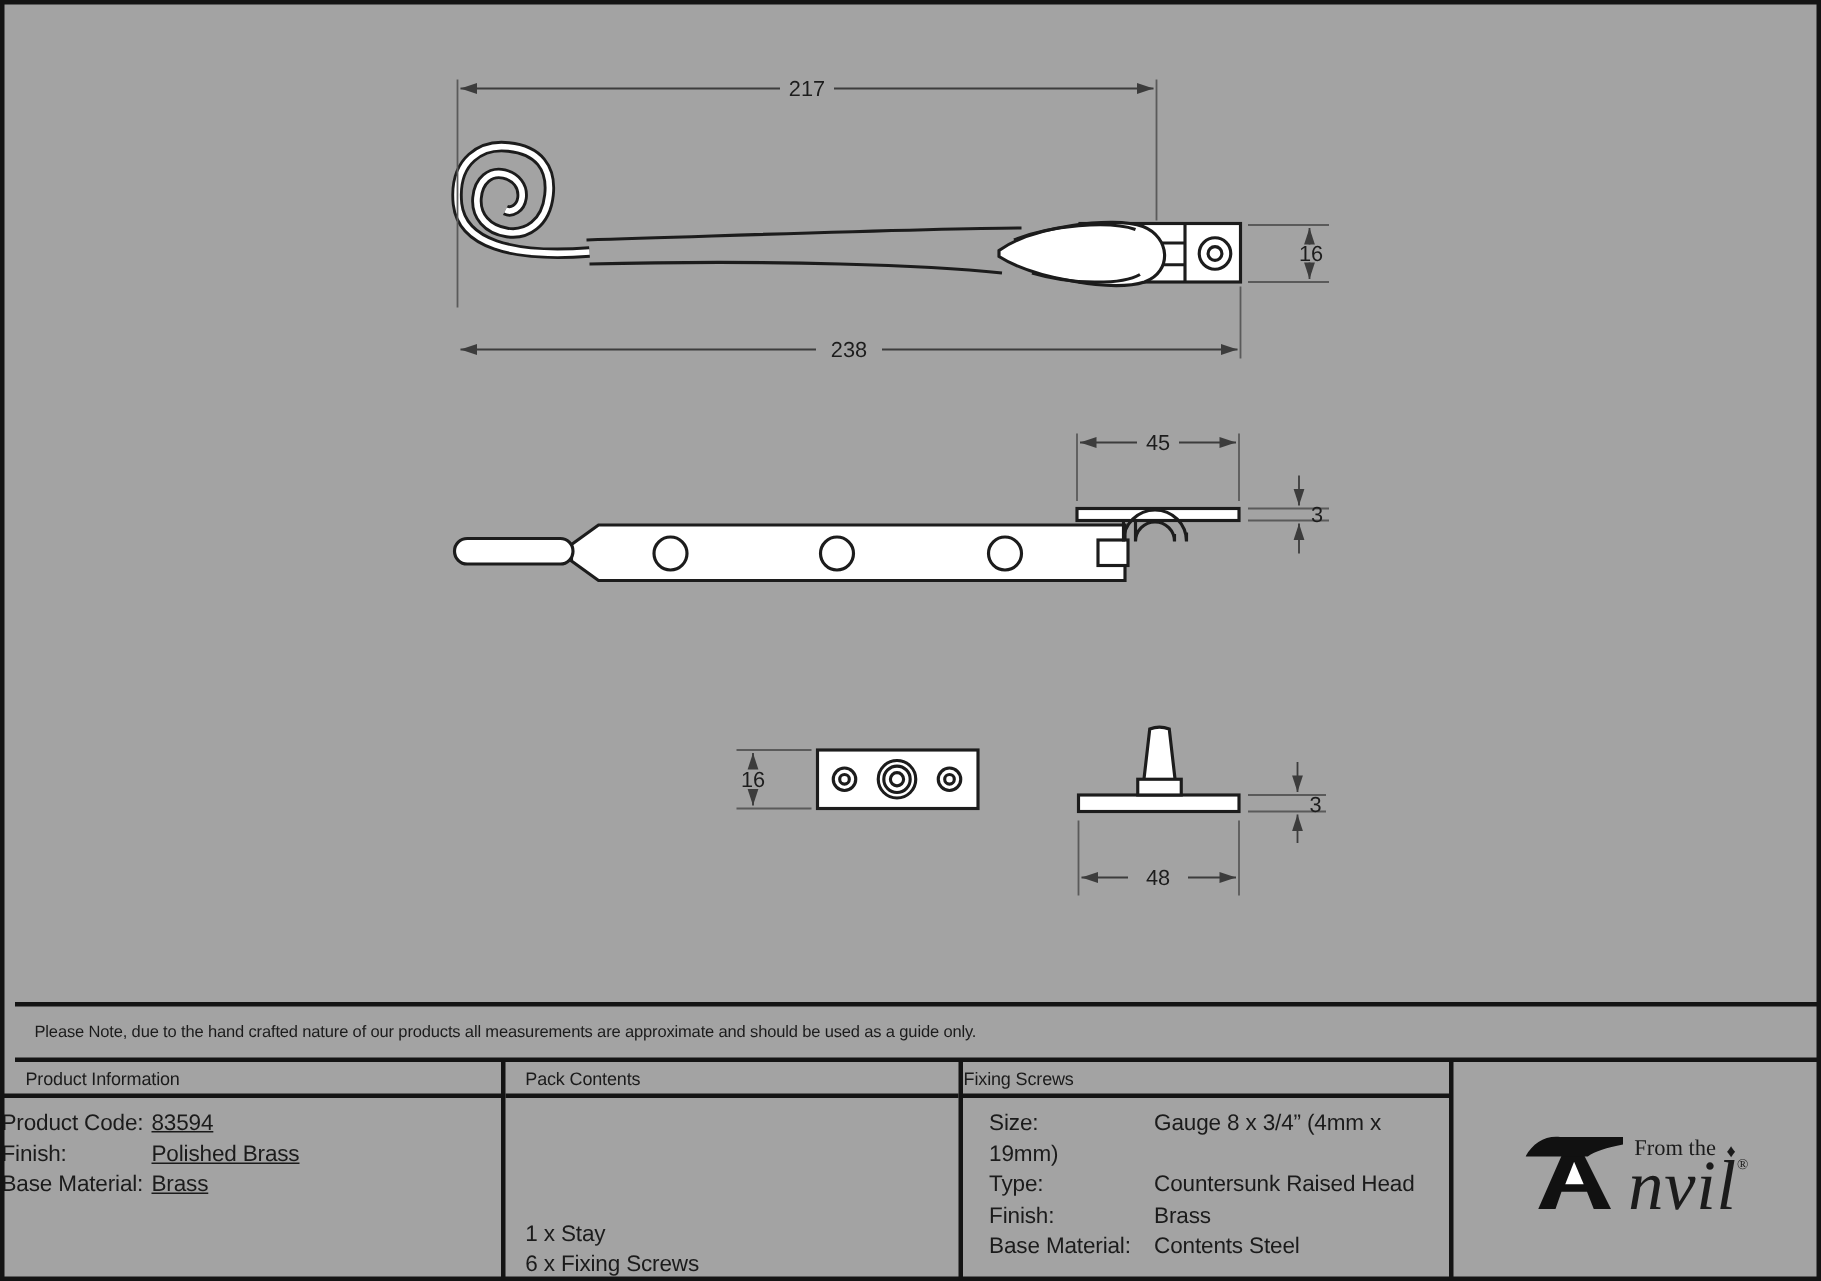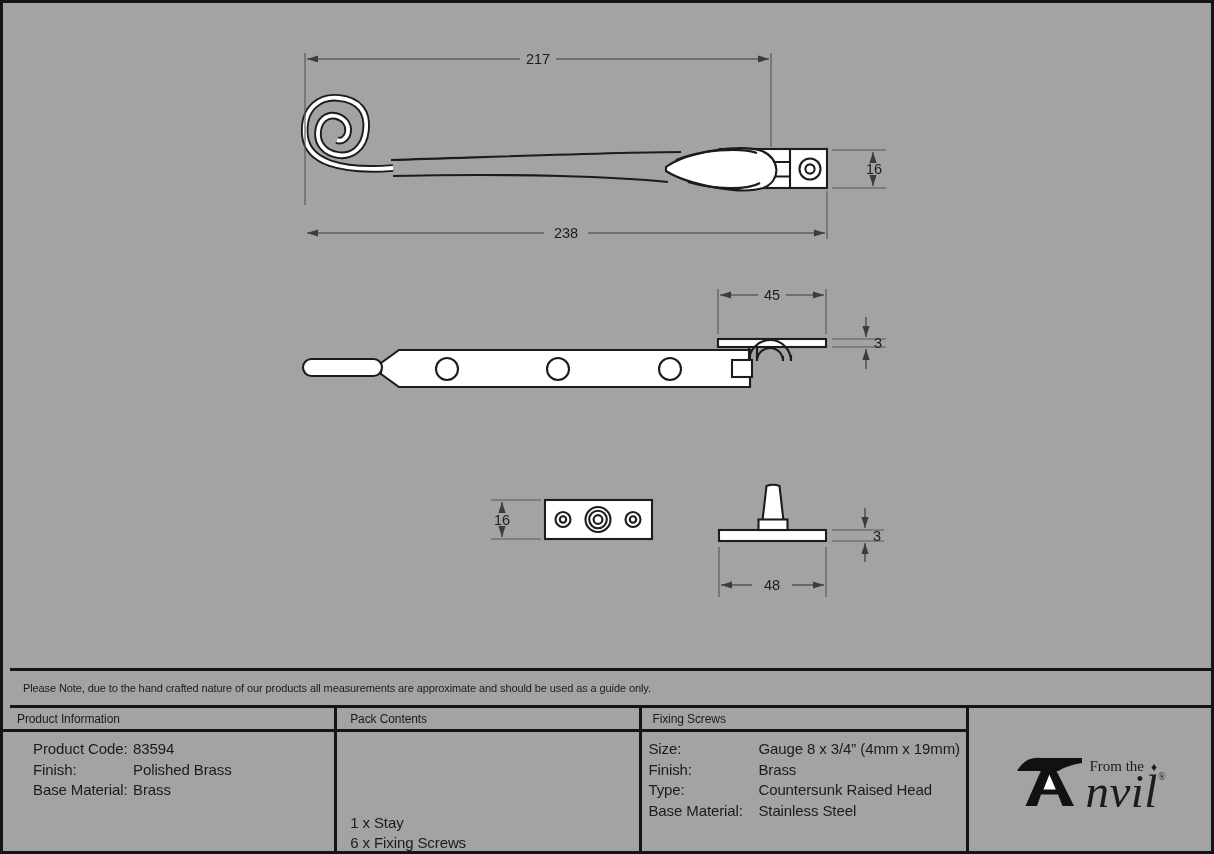--- a/index.html
+++ b/index.html
@@ -23,25 +23,25 @@
   .spec-col.c1{width:348px;}
   .spec-col.c2{width:315px;justify-content:space-between;}
   .spec-col.c3{width:337px;}
   .spec-col.c4{width:253px;border-right:none;align-items:center;justify-content:center;}
   .col-header{
     box-sizing:border-box;height:24px;border-bottom:3px solid #141414;
     font-size:12px;display:flex;align-items:center;letter-spacing:-0.1px;
   }
   .c1 .col-header{padding-left:17px;}
   .c2 .col-header{padding-left:13px;}
-  .c3 .col-header{padding-left:10px;}
+  .c3 .col-header{}
   .col-body{padding-top:7px;font-size:15px;line-height:20.6px;letter-spacing:-0.1px;}
-  .c1 .col-body{padding-left:33px;}
+  .c1 .col-body{padding-left:1px;text-decoration:underline;}
   .c2 .col-body{padding-left:13px;margin-top:32px;}
-  .c3 .col-body{padding-left:6px;}
+  .c3 .col-body{padding-left:17px;}
   .kv .k{display:inline-block;}
   .c1 .kv .k{width:100px;}
   .c3 .kv .k{width:110px;}
 
   
   .anvil-logo{display:flex;align-items:flex-end;}
   .anvil-a-svg{width:66px;height:54px;margin-right:2px;}
   .logo-right{display:flex;flex-direction:column;}
   .from-the{font-family:"Liberation Serif",serif;font-size:15px;line-height:15px;display:flex;align-items:center;gap:7px;padding-left:4px;}
   .diamond{font-size:12px;line-height:10px;}
@@ -197,27 +197,27 @@
       </div>
     </div>
 
     <div class="spec-col c3">
       <div class="col-header">Fixing Screws</div>
       <div class="col-body">
         <div class="kv">
           <span class="k">Size:</span><span class="v">Gauge 8 x 3/4” (4mm x 19mm)</span>
         </div>
         <div class="kv">
+          <span class="k">Type:</span><span class="v">Countersunk Raised Head</span>
+        </div>
+        <div class="kv">
           <span class="k">Finish:</span><span class="v">Brass</span>
         </div>
         <div class="kv">
-          <span class="k">Type:</span><span class="v">Countersunk Raised Head</span>
-        </div>
-        <div class="kv">
-          <span class="k">Base Material:</span><span class="v">Stainless Steel</span>
+          <span class="k">Base Material:</span><span class="v">Contents Steel</span>
         </div>
       </div>
     </div>
 
     <div class="spec-col c4">
       <div class="anvil-logo">
         <svg class="anvil-a-svg" viewBox="0 0 66 54">
           <path d="M26,12 L37,12 L57,52 L45.5,52 L41,40.5 L24,40.5 L20,52 L8.5,52 Z" fill="#111111"></path>
           <path d="M26.5,35.5 L38.8,35.5 L32.4,20.5 Z" fill="#ffffff"></path>
           <path d="M0,17 C5,8 13,3 23,4 L65,4 L65,9 C54,11 46.5,13.5 41.5,17 Z" fill="#111111"></path>

